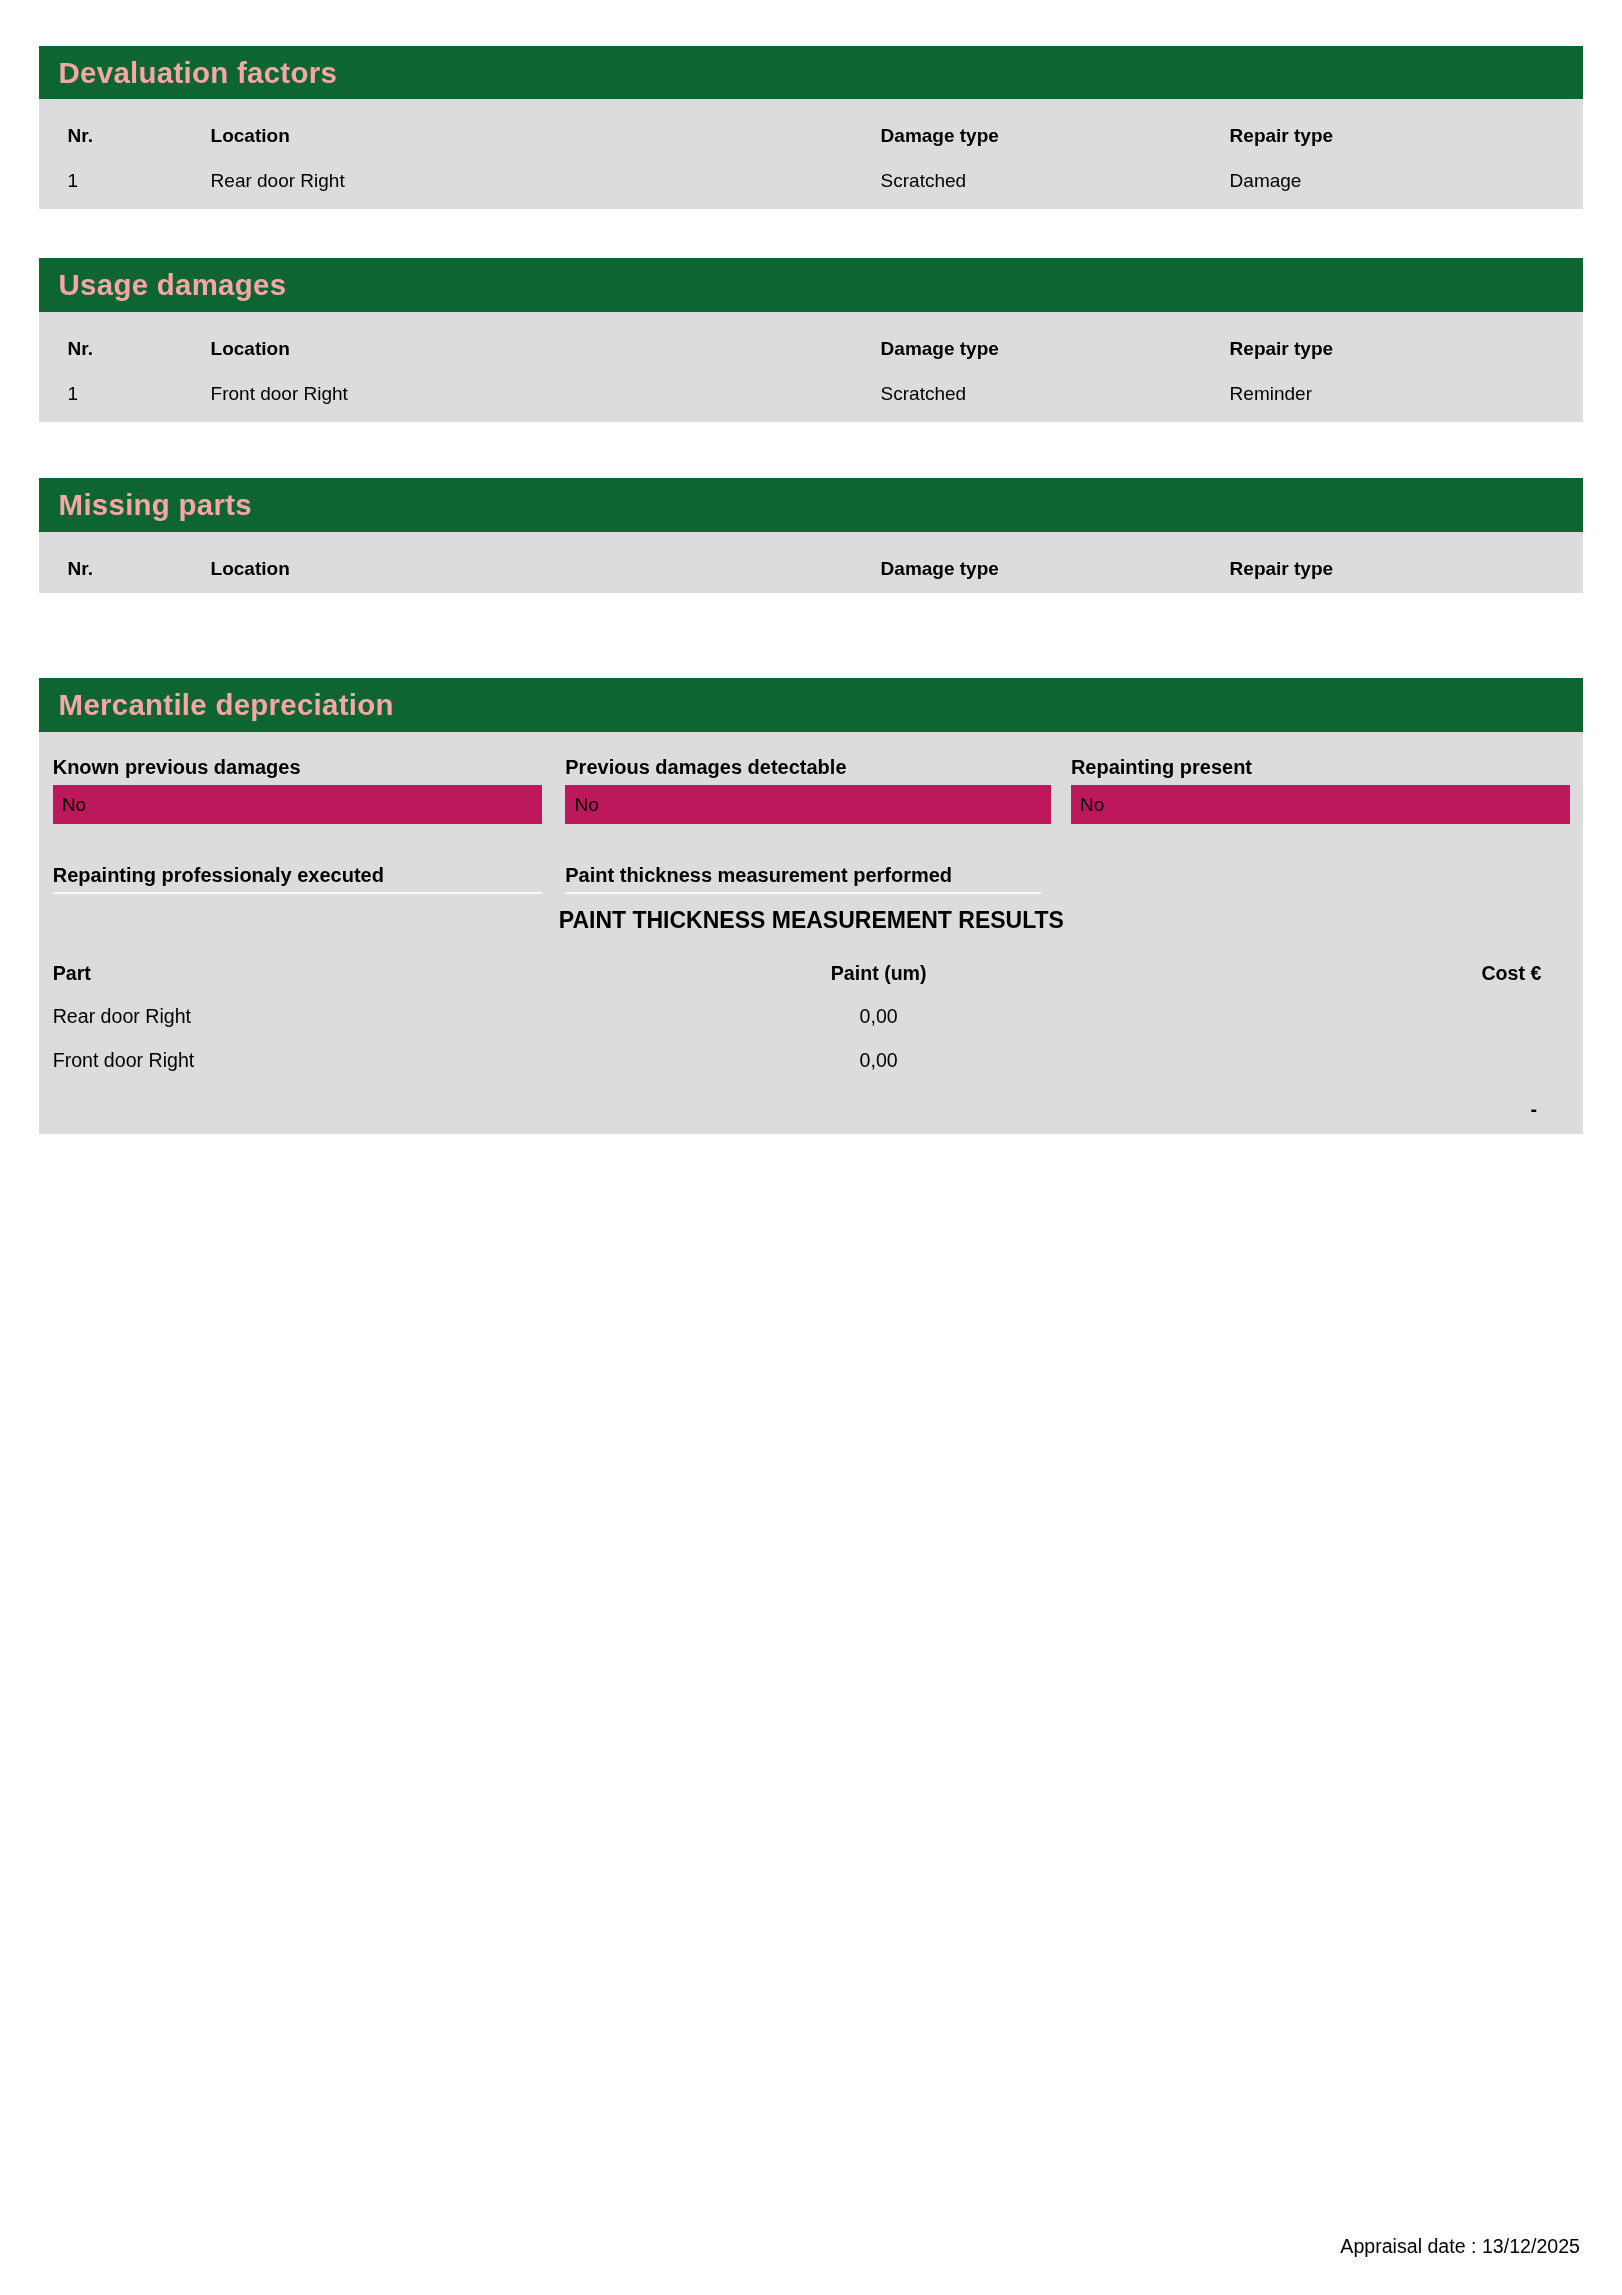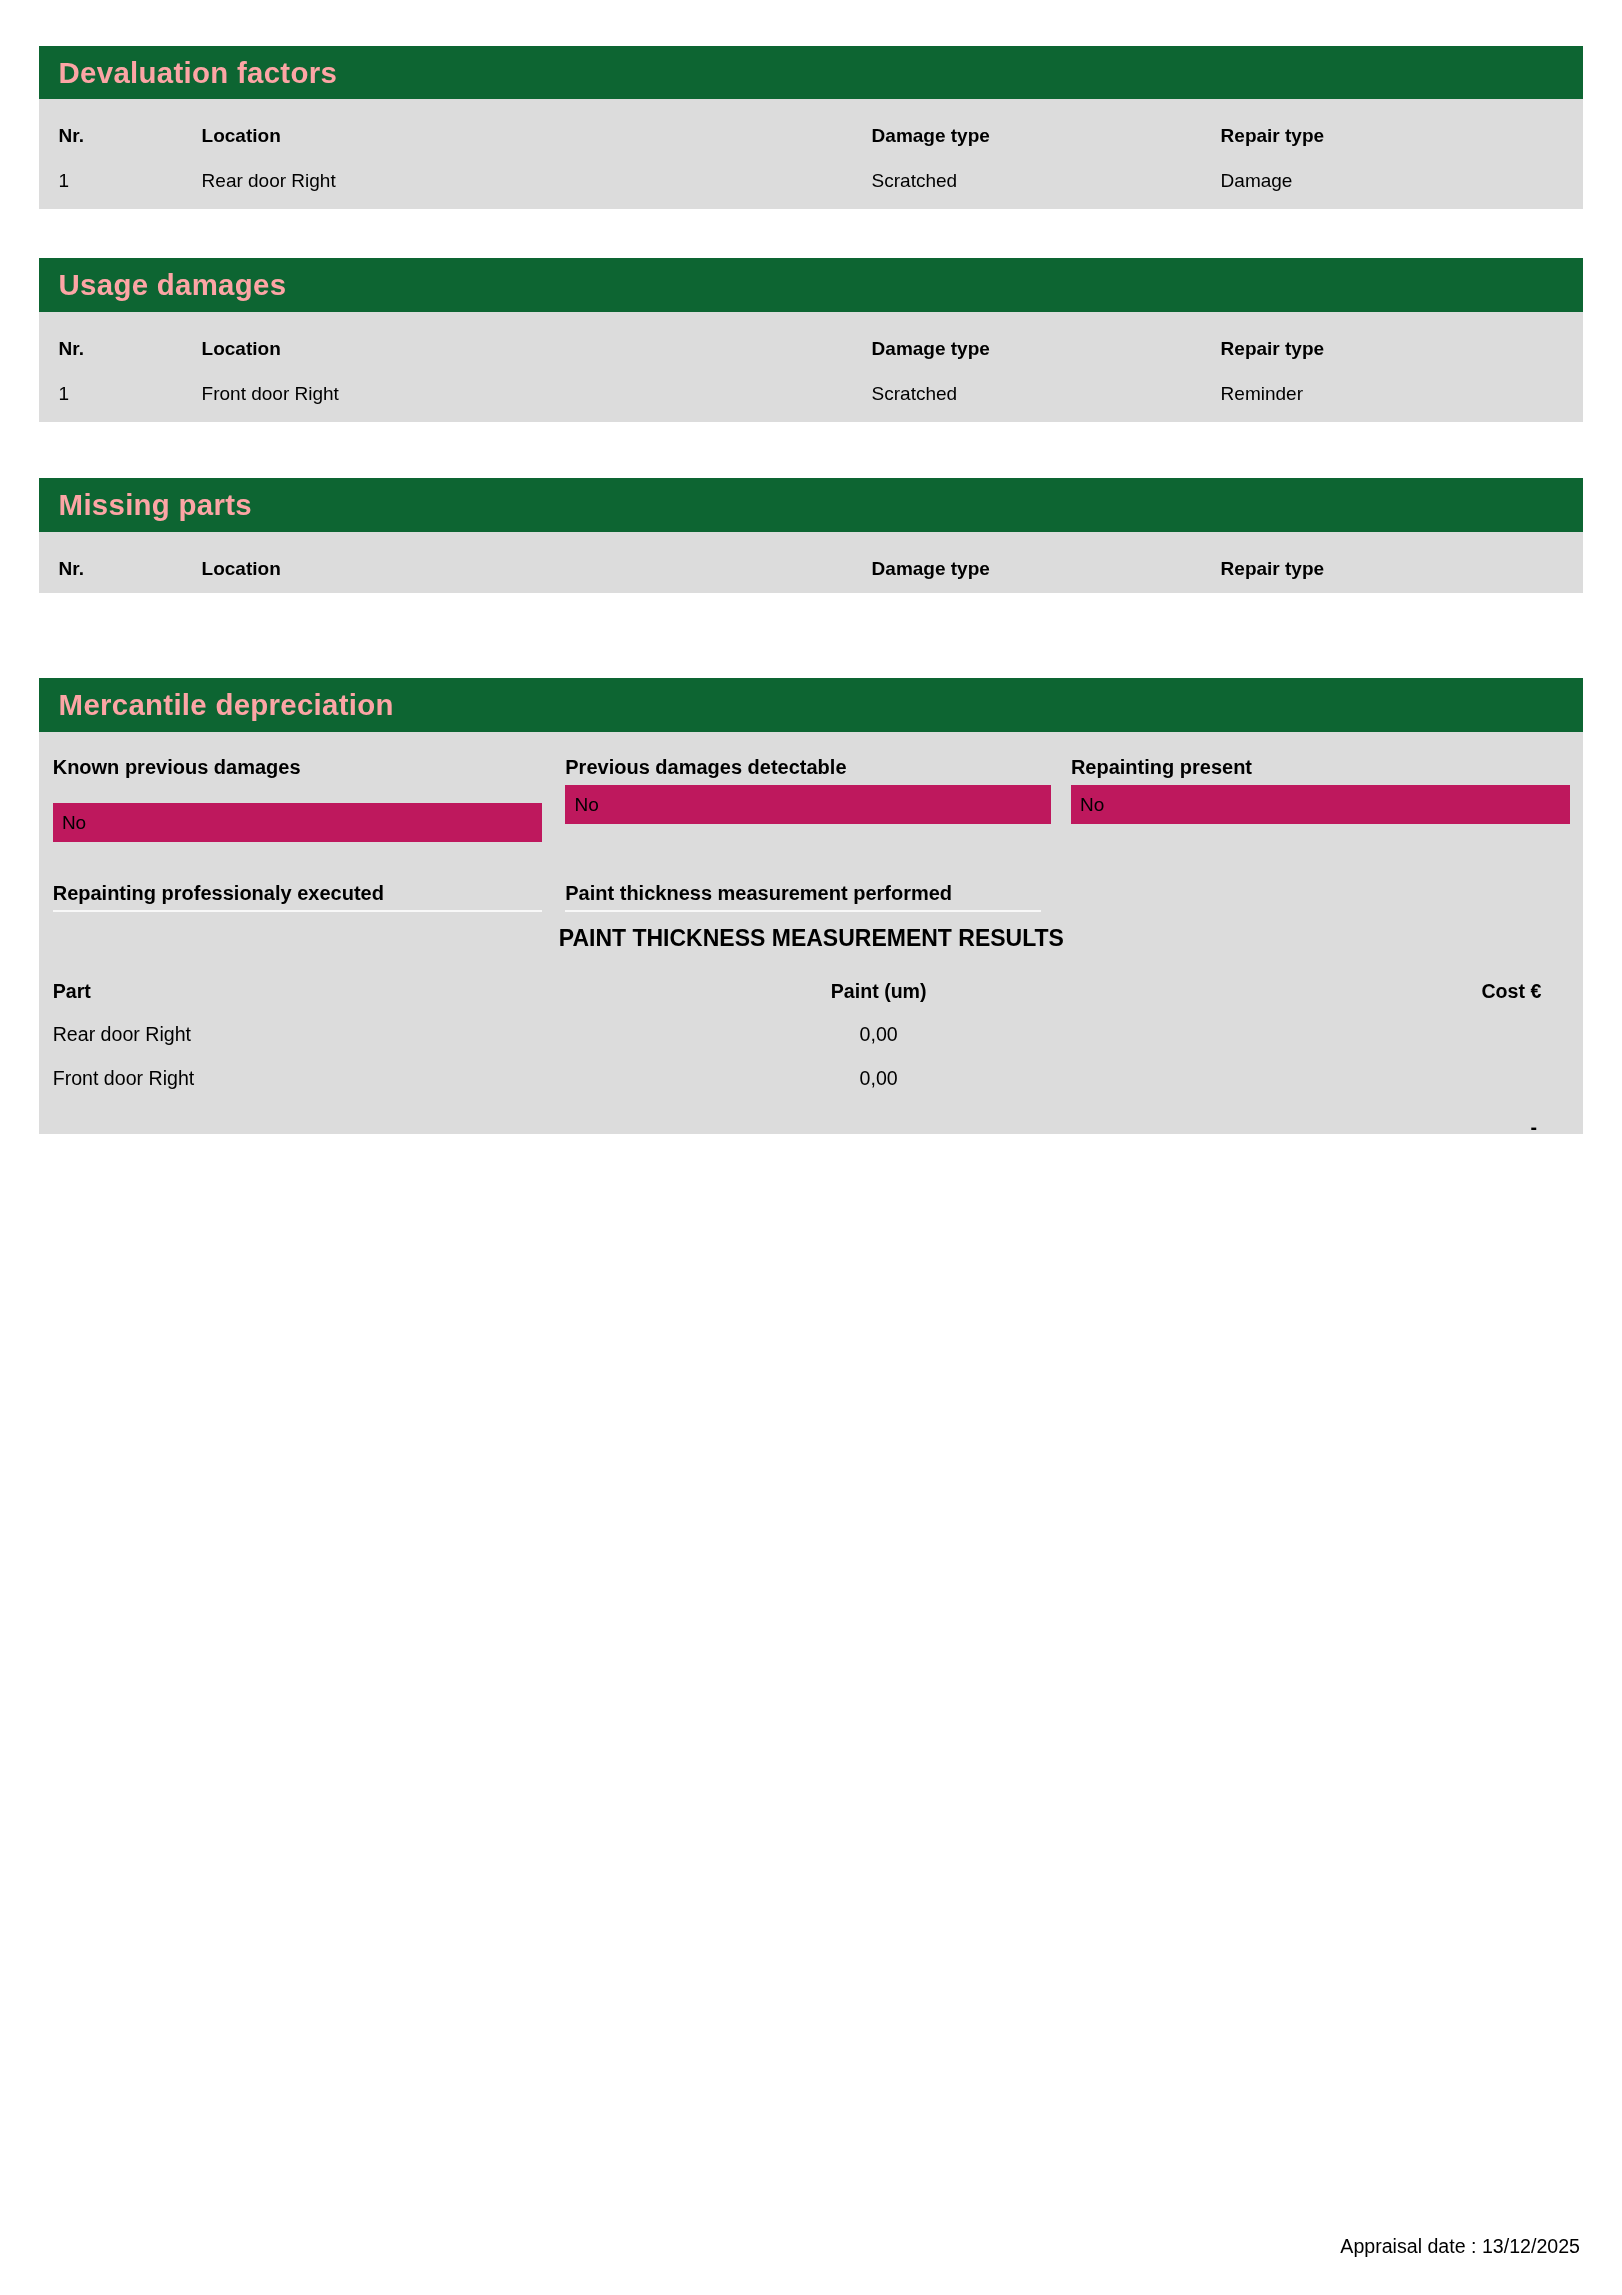--- a/index.html
+++ b/index.html
@@ -18,39 +18,39 @@
     height: 54px;
     background: #0D6532;
     color: #fca5a5;
     display: flex;
     align-items: center;
     padding-left: 19.6px;
     font-size: 29.4px;
     font-weight: bold;
     letter-spacing: 0.3px;
   }
-  .section-body { background: #DCDCDC; }
+  .section-body { background: #DCDCDC; padding-left: 9px; }
 
   
   .dmg-table { padding: 22px 0 13px 19.6px; }
   .dmg-row {
     display: grid;
     grid-template-columns: 143px 670px 349px auto;
     height: 29.4px;
     align-items: center;
     font-size: 19px;
   }
   .dmg-row.hdr { font-weight: bold; }
   .dmg-row.data { margin-top: 16.4px; }
 
   
   .merc-body { height: 402px; padding: 21.6px 13px 9.8px 13.7px; }
   .fields-row { display: flex; }
   .field { display: flex; flex-direction: column; }
-  .field-1 { width: 489px; margin-right: 23.6px; gap: 18px; }
+  .field-1 { width: 489px; margin-right: 23.6px; }
   .field-2 { width: 486px; margin-right: 19.6px; }
   .field-3 { flex: 1; }
   .field-label { font-size: 20px; font-weight: bold; line-height: 26px; }
   .input-box {
     margin-top: 5.9px;
     height: 39px;
     background: #be185d;
     display: flex;
     align-items: center;
     padding-left: 9.2px;

